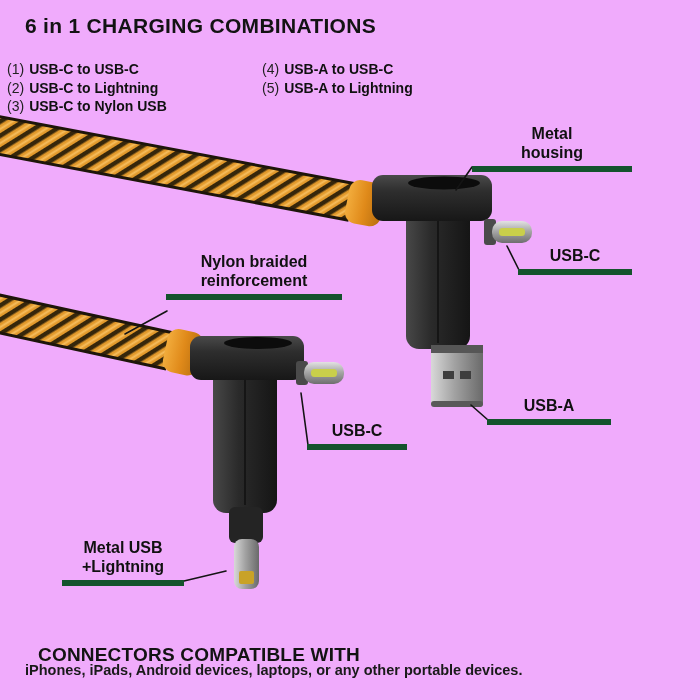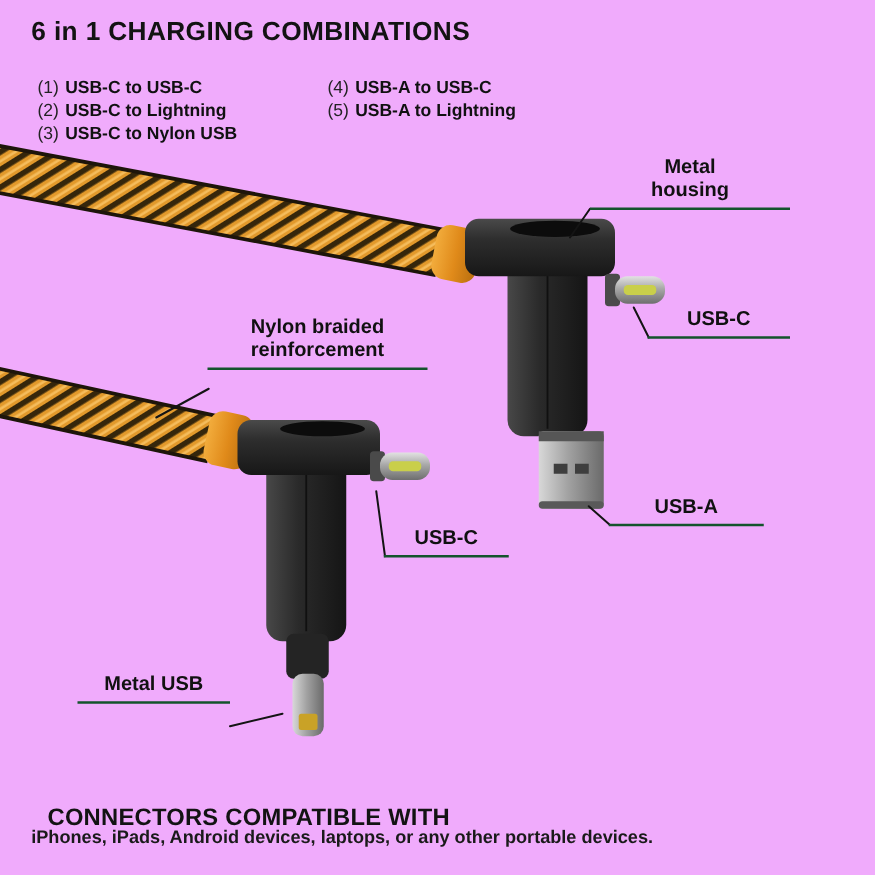--- a/index.html
+++ b/index.html
@@ -5,30 +5,30 @@
   html,body { margin:0; padding:0; background:#fff; }
   .canvas {
     position:relative; width:700px; height:700px; background:#f0abfc;
     font-family:"Liberation Sans", sans-serif; color:#121212; overflow:hidden;
   }
   .title {
     position:absolute; left:25px; top:14px; margin:0;
     font-size:21px; font-weight:800; letter-spacing:0.3px; color:#131313;
   }
   .combo-col { position:absolute; top:60px; }
-  .combo-col.left { left:30px; }
+  .combo-col.left { left:7px; }
   .combo-col.right { left:262px; }
   .combo-item { font-size:14px; line-height:18.5px; white-space:nowrap; }
   .combo-num { font-weight:400; margin-right:5px; color:#222; }
   .combo-label { font-weight:700; color:#111; }
   .product-svg { position:absolute; left:0; top:105px; }
   .ann {
     position:absolute; font-size:16px; font-weight:700; color:#111;
     text-align:center; line-height:19px; padding-bottom:4px;
-    border-bottom:2px solid #14532d;
+    border-bottom:6px solid #14532d;
   }
   .ann-metal       { left:472px; top:124px; width:160px; }
   .ann-usbc-top    { left:518px; top:246px; width:114px; }
   .ann-nylon       { left:166px; top:252px; width:176px; }
   .ann-usba        { left:487px; top:396px; width:124px; }
   .ann-usbc-bottom { left:307px; top:421px; width:100px; }
   .ann-micro       { left:62px;  top:538px; width:122px; }
   .footer-heading {
     position:absolute; left:25px; top:631px; margin:13px;
     font-size:19px; font-weight:800; letter-spacing:0.2px; color:#131313;
@@ -179,18 +179,19 @@
   <div class="ann ann-usba">
     <div>USB-A</div>
   </div>
 
   <div class="ann ann-usbc-bottom">
     <div>USB-C</div>
   </div>
 
   <div class="ann ann-micro">
     <div>Metal USB</div>
+    <div>+Lightning</div>
   </div>
 
   <h2 class="footer-heading">CONNECTORS COMPATIBLE WITH</h2>
   <div class="footer-body">iPhones, iPads, Android devices, laptops, or any other portable devices.</div>
 
 </div>
 
 </body></html>

